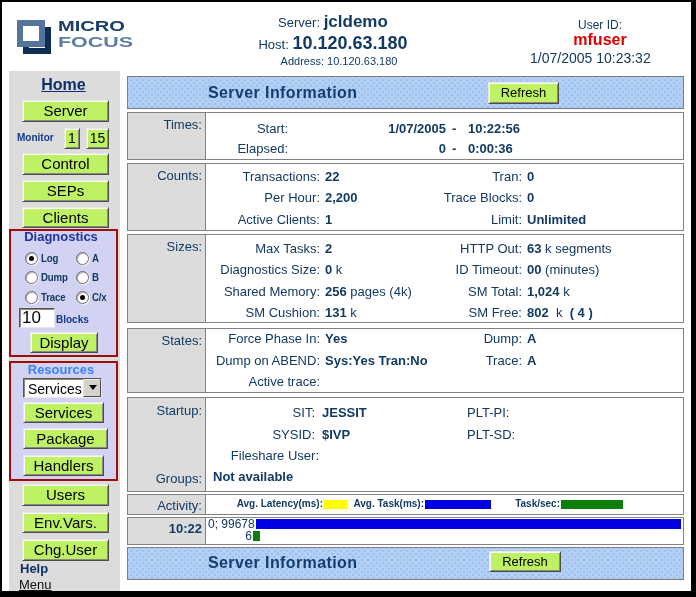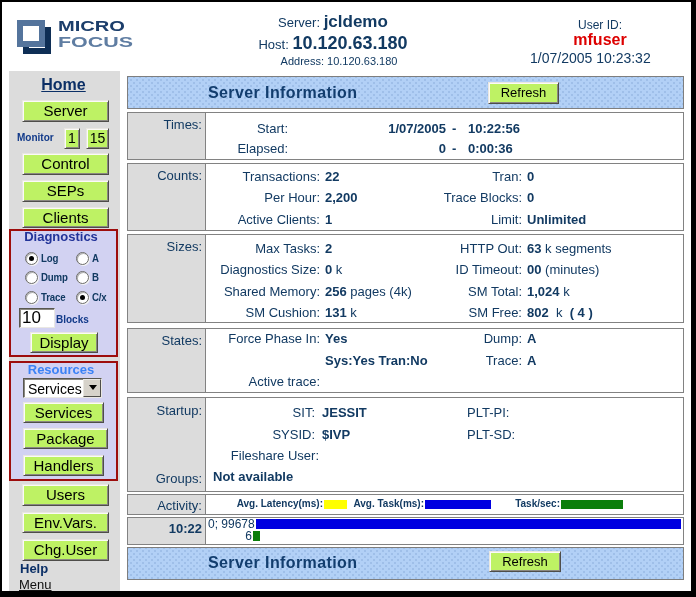--- a/index.html
+++ b/index.html
@@ -175,20 +175,21 @@
   <div class="abs t13" style="left:527px;top:284px;"><span class="b">1,024</span> k</div>
   <div class="abs t13" style="right:376px;top:305px;">SM Cushion:</div>
   <div class="abs t13" style="left:325px;top:305px;"><span class="b">131</span> k</div>
   <div class="abs t13" style="right:174px;top:305px;">SM Free:</div>
   <div class="abs t13" style="left:527px;top:305px;"><span class="b">802</span>&nbsp; k&nbsp; <span class="b">( 4 )</span></div>
 
   <div class="abs t13" style="right:376px;top:331px;">Force Phase In:</div>
   <div class="abs t13 b" style="left:325px;top:331px;">Yes</div>
   <div class="abs t13" style="right:174px;top:331px;">Dump:</div>
   <div class="abs t13 b" style="left:527px;top:331px;">A</div>
+  <div class="abs t13" style="right:376px;top:353px;">Dump on ABEND:</div>
   <div class="abs t13 b" style="left:325px;top:353px;">Sys:Yes Tran:No</div>
   <div class="abs t13" style="right:174px;top:353px;">Trace:</div>
   <div class="abs t13 b" style="left:527px;top:353px;">A</div>
   <div class="abs t13" style="right:376px;top:374px;">Active trace:</div>
 
   <div class="abs t13" style="right:381px;top:405px;">SIT:</div>
   <div class="abs t13 b" style="left:322px;top:405px;">JESSIT</div>
   <div class="abs t13" style="left:467px;top:405px;">PLT-PI:</div>
   <div class="abs t13" style="right:381px;top:427px;">SYSID:</div>
   <div class="abs t13 b" style="left:322px;top:427px;">$IVP</div>

